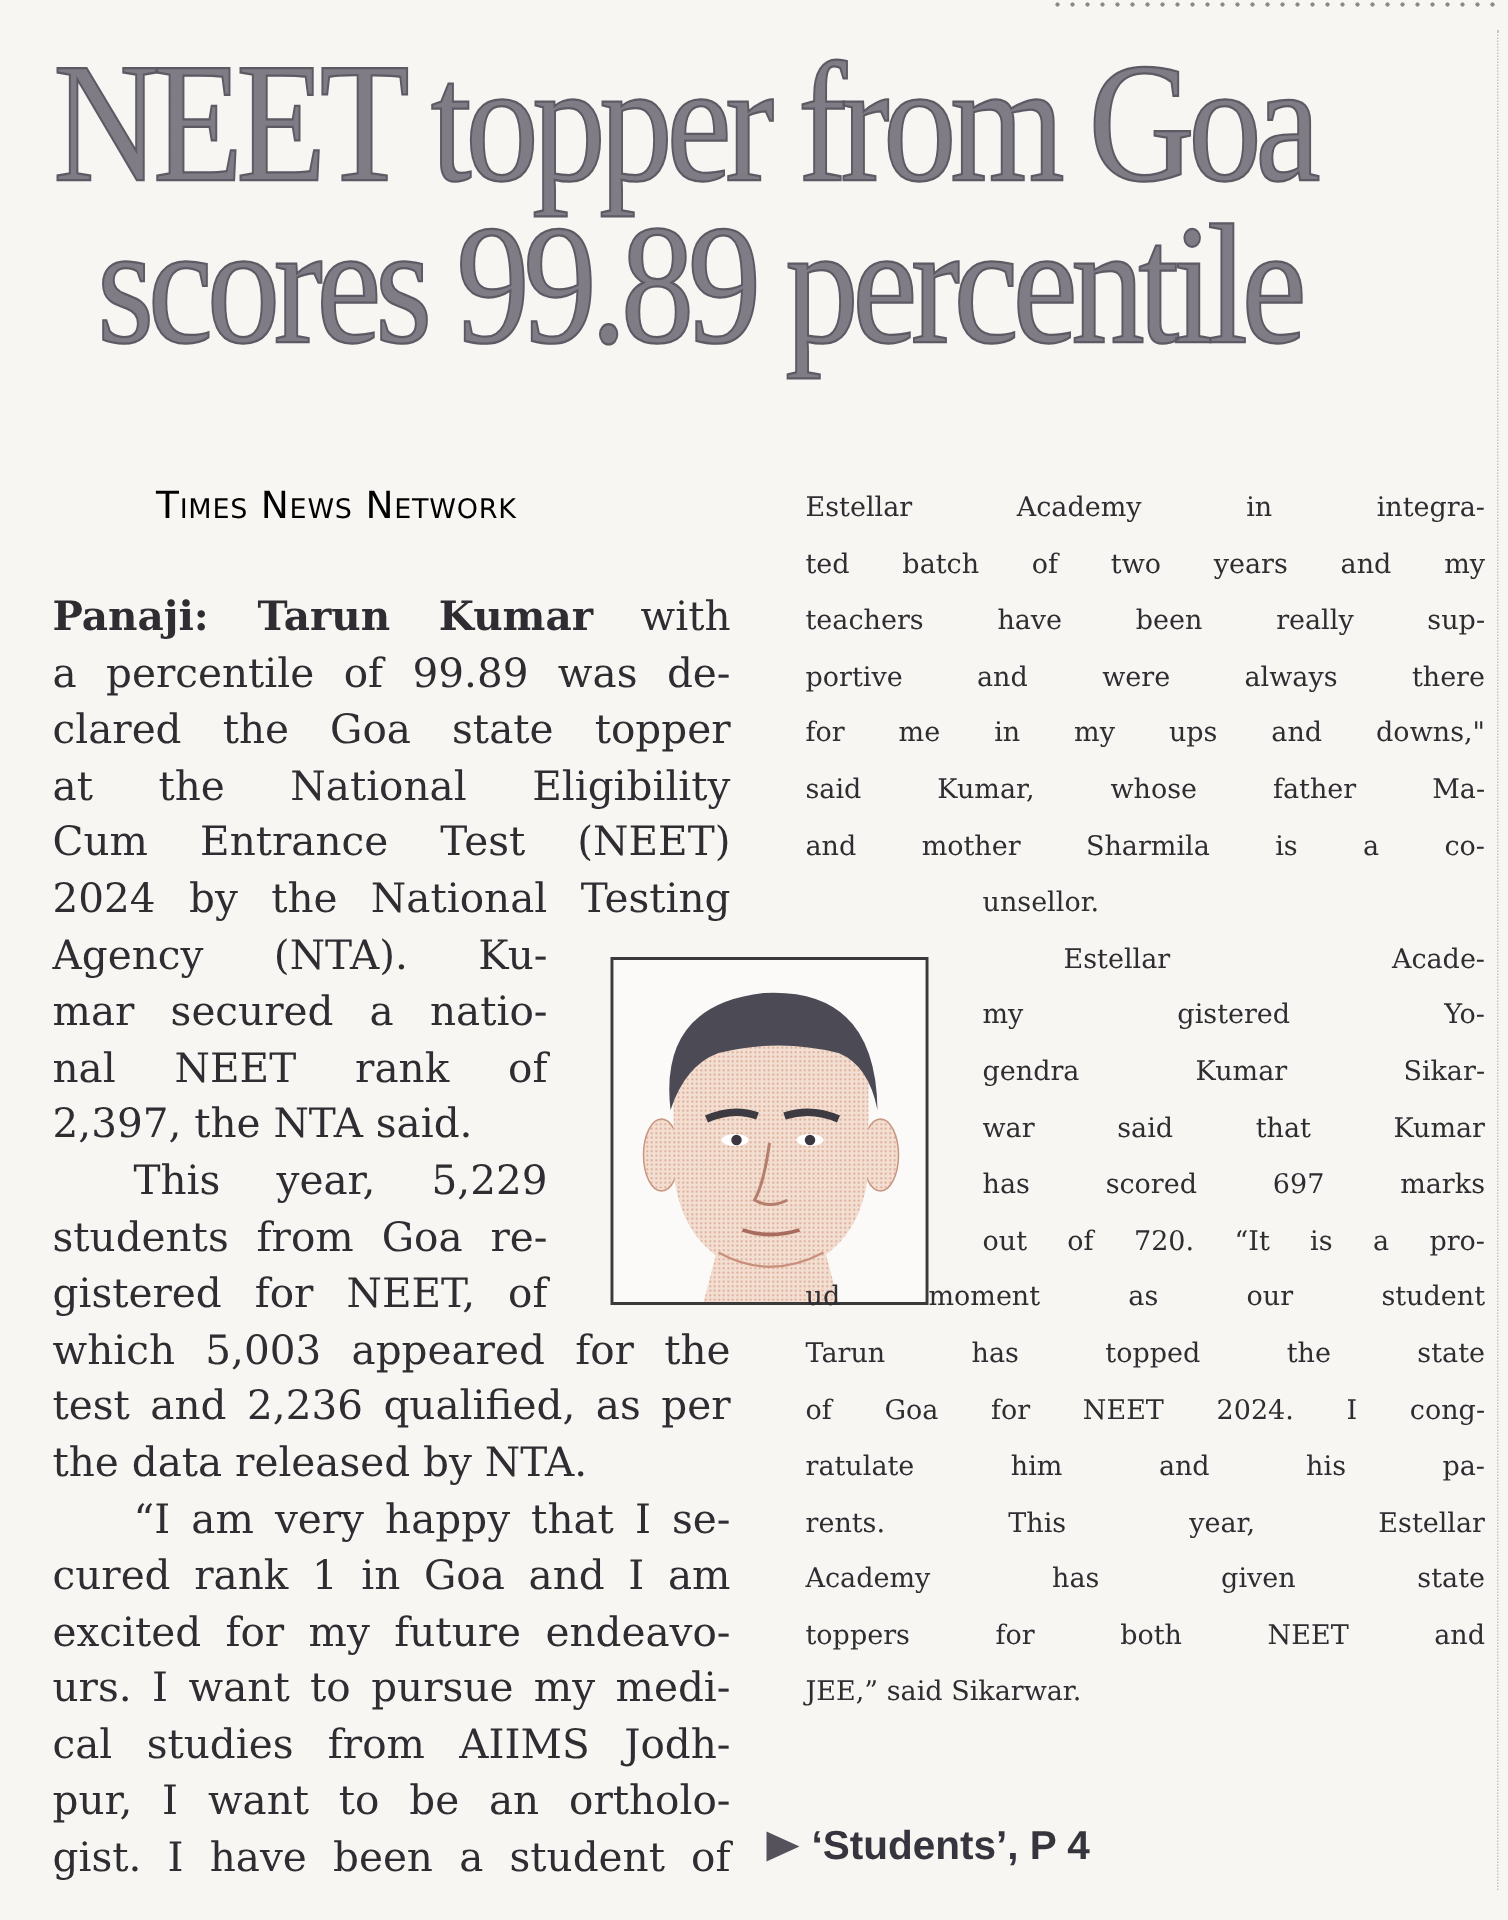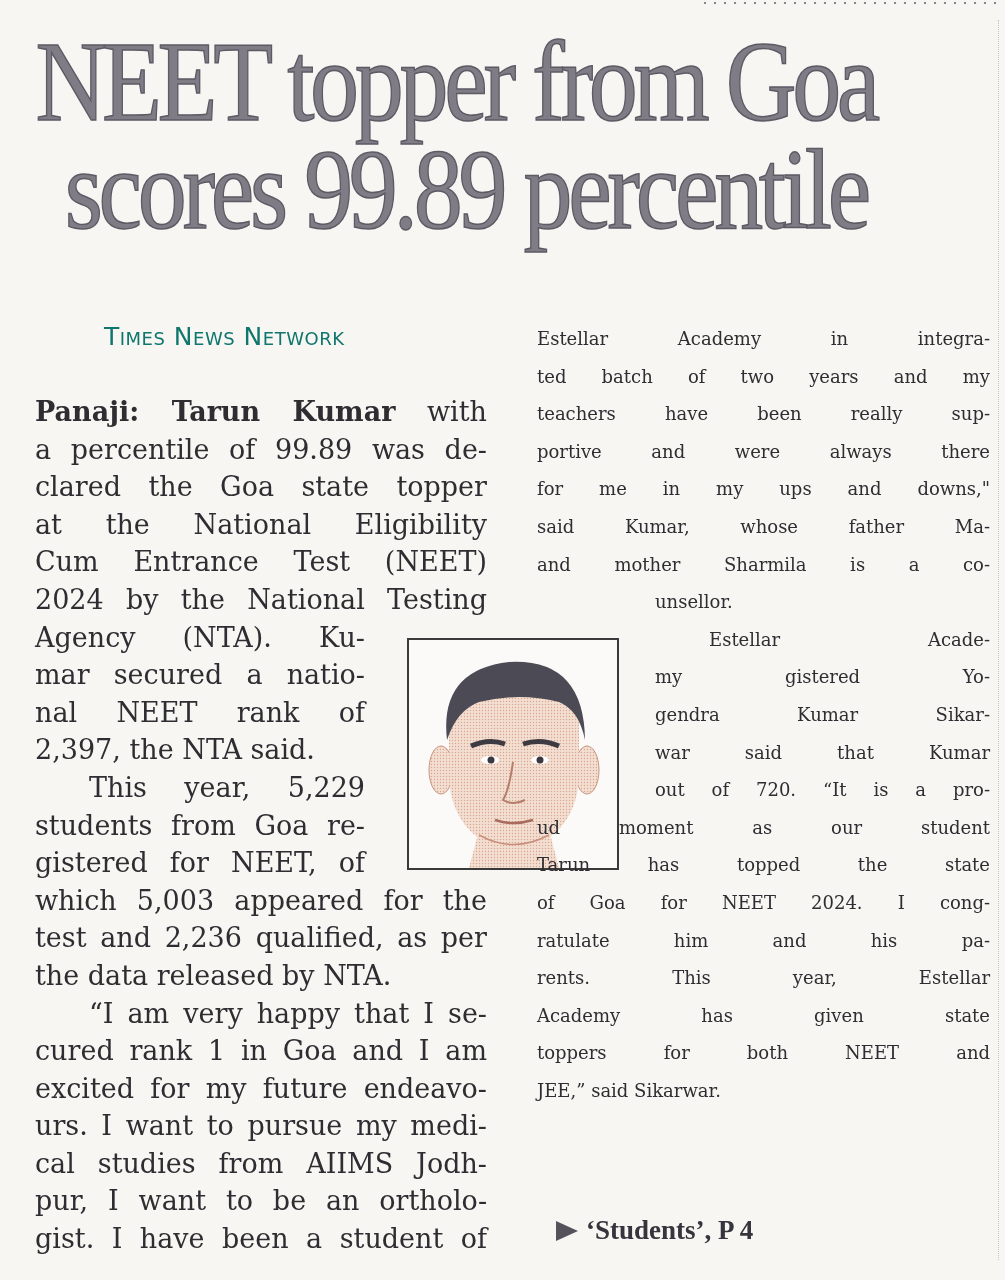--- a/index.html
+++ b/index.html
@@ -30,21 +30,21 @@
     -webkit-text-stroke: 1.5px #5d5a64;
   }
   .headline .l1 { display: block; margin-left: 18px; }
   .headline .l2 { display: block; margin-left: 52px; }
 
   .byline {
     position: absolute; left: 104px; top: 322px;
     font-family: "DejaVu Sans", "Liberation Sans", sans-serif;
     font-variant: small-caps;
     font-size: 25px; letter-spacing: 0.5px;
-    color: #0f766e;
+    color: #000000;
   }
   .col {
     position: absolute;
     font-size: 27.5px; line-height: 37.6px;
     color: #2f2d31;
   }
   .line { display: block; white-space: nowrap; text-align: justify; text-align-last: justify; }
   .line.last { text-align-last: left; }
   .indent { padding-left: 54px; }
   .dateline { font-weight: bold; }
@@ -54,22 +54,22 @@
 
   .photo {
     position: absolute; left: 407px; top: 638px; width: 208px; height: 228px;
     border: 2px solid #3a3a3a; background: #fbfaf8;
     overflow: hidden;
   }
   .narrow-l { width: 330px; }
   .narrow-r { padding-left: 118px; }
 
   .jump {
-    position: absolute; left: 556px; top: 1215px;
-    font-family: Liberation Serif, serif;
+    position: absolute; left: 511px; top: 1215px;
+    font-family: Liberation Sans, sans-serif;
     font-weight: bold; font-size: 27px; color: #36343c;
     display: flex; align-items: center; gap: 8px;
   }
   .jump .tri {
     width: 0; height: 0;
     border-top: 10px solid transparent; border-bottom: 10px solid transparent;
     border-left: 22px solid #55525c;
   }
 </style>
 </head>
@@ -154,20 +154,21 @@
   <span class="line">portive and were always there</span>
   <span class="line">for me in my ups and downs,"</span>
   <span class="line">said Kumar, whose father Ma-</span>
   <span class="line">and mother Sharmila is a co-</span>
 
   <span class="line last narrow-r" style="width:335px">unsellor.</span>
   <span class="line narrow-r" style="width:281px;padding-left:172px">Estellar Acade-</span>
   <span class="line narrow-r" style="width:335px">my gistered Yo-</span>
   <span class="line narrow-r" style="width:335px">gendra Kumar Sikar-</span>
   <span class="line narrow-r" style="width:335px">war said that Kumar</span>
+  <span class="line narrow-r" style="width:335px">has scored 697 marks</span>
   <span class="line narrow-r" style="width:335px">out of 720. “It is a pro-</span>
 
   <span class="line">ud moment as our student</span>
   <span class="line">Tarun has topped the state</span>
   <span class="line">of Goa for NEET 2024. I cong-</span>
   <span class="line">ratulate him and his pa-</span>
   <span class="line">rents. This year, Estellar</span>
   <span class="line">Academy has given state</span>
   <span class="line">toppers for both NEET and</span>
   <span class="line last">JEE,” said Sikarwar.</span>

